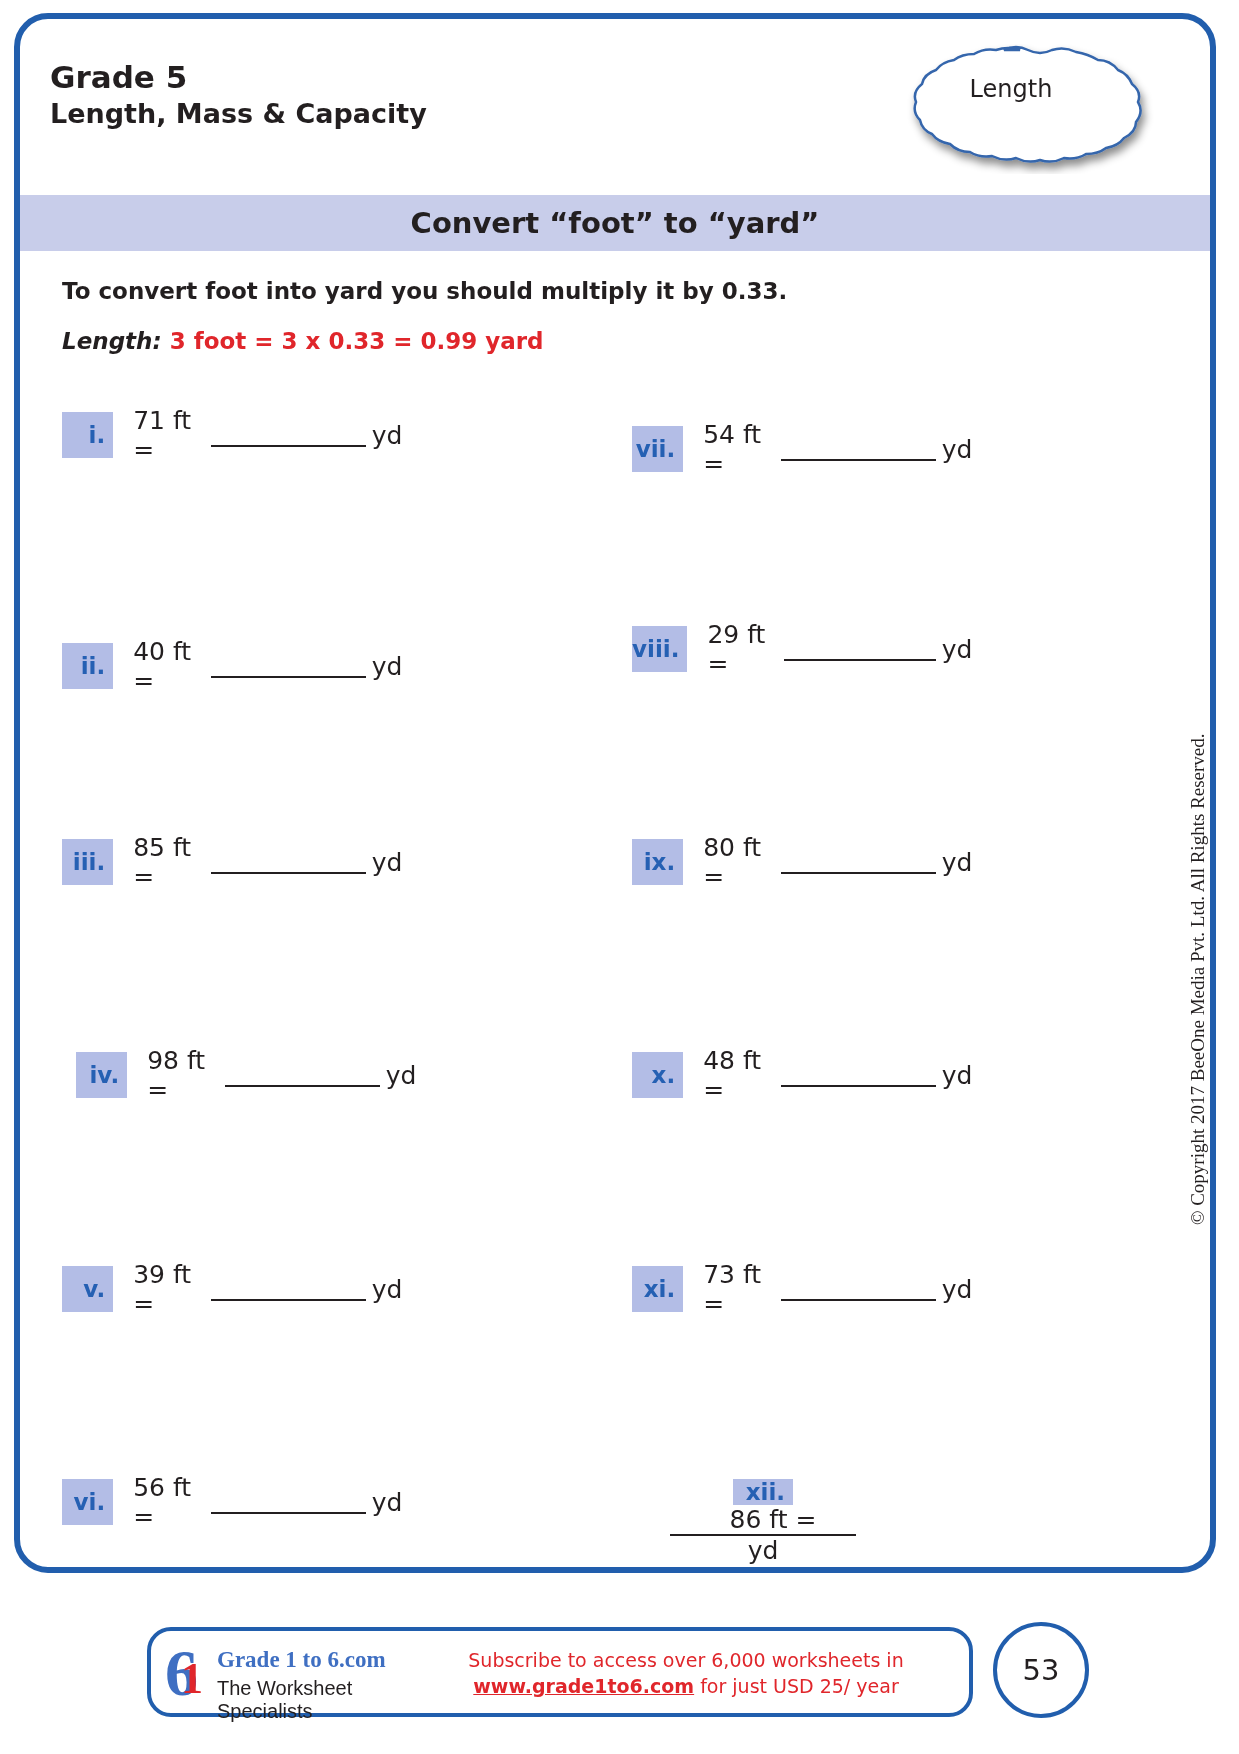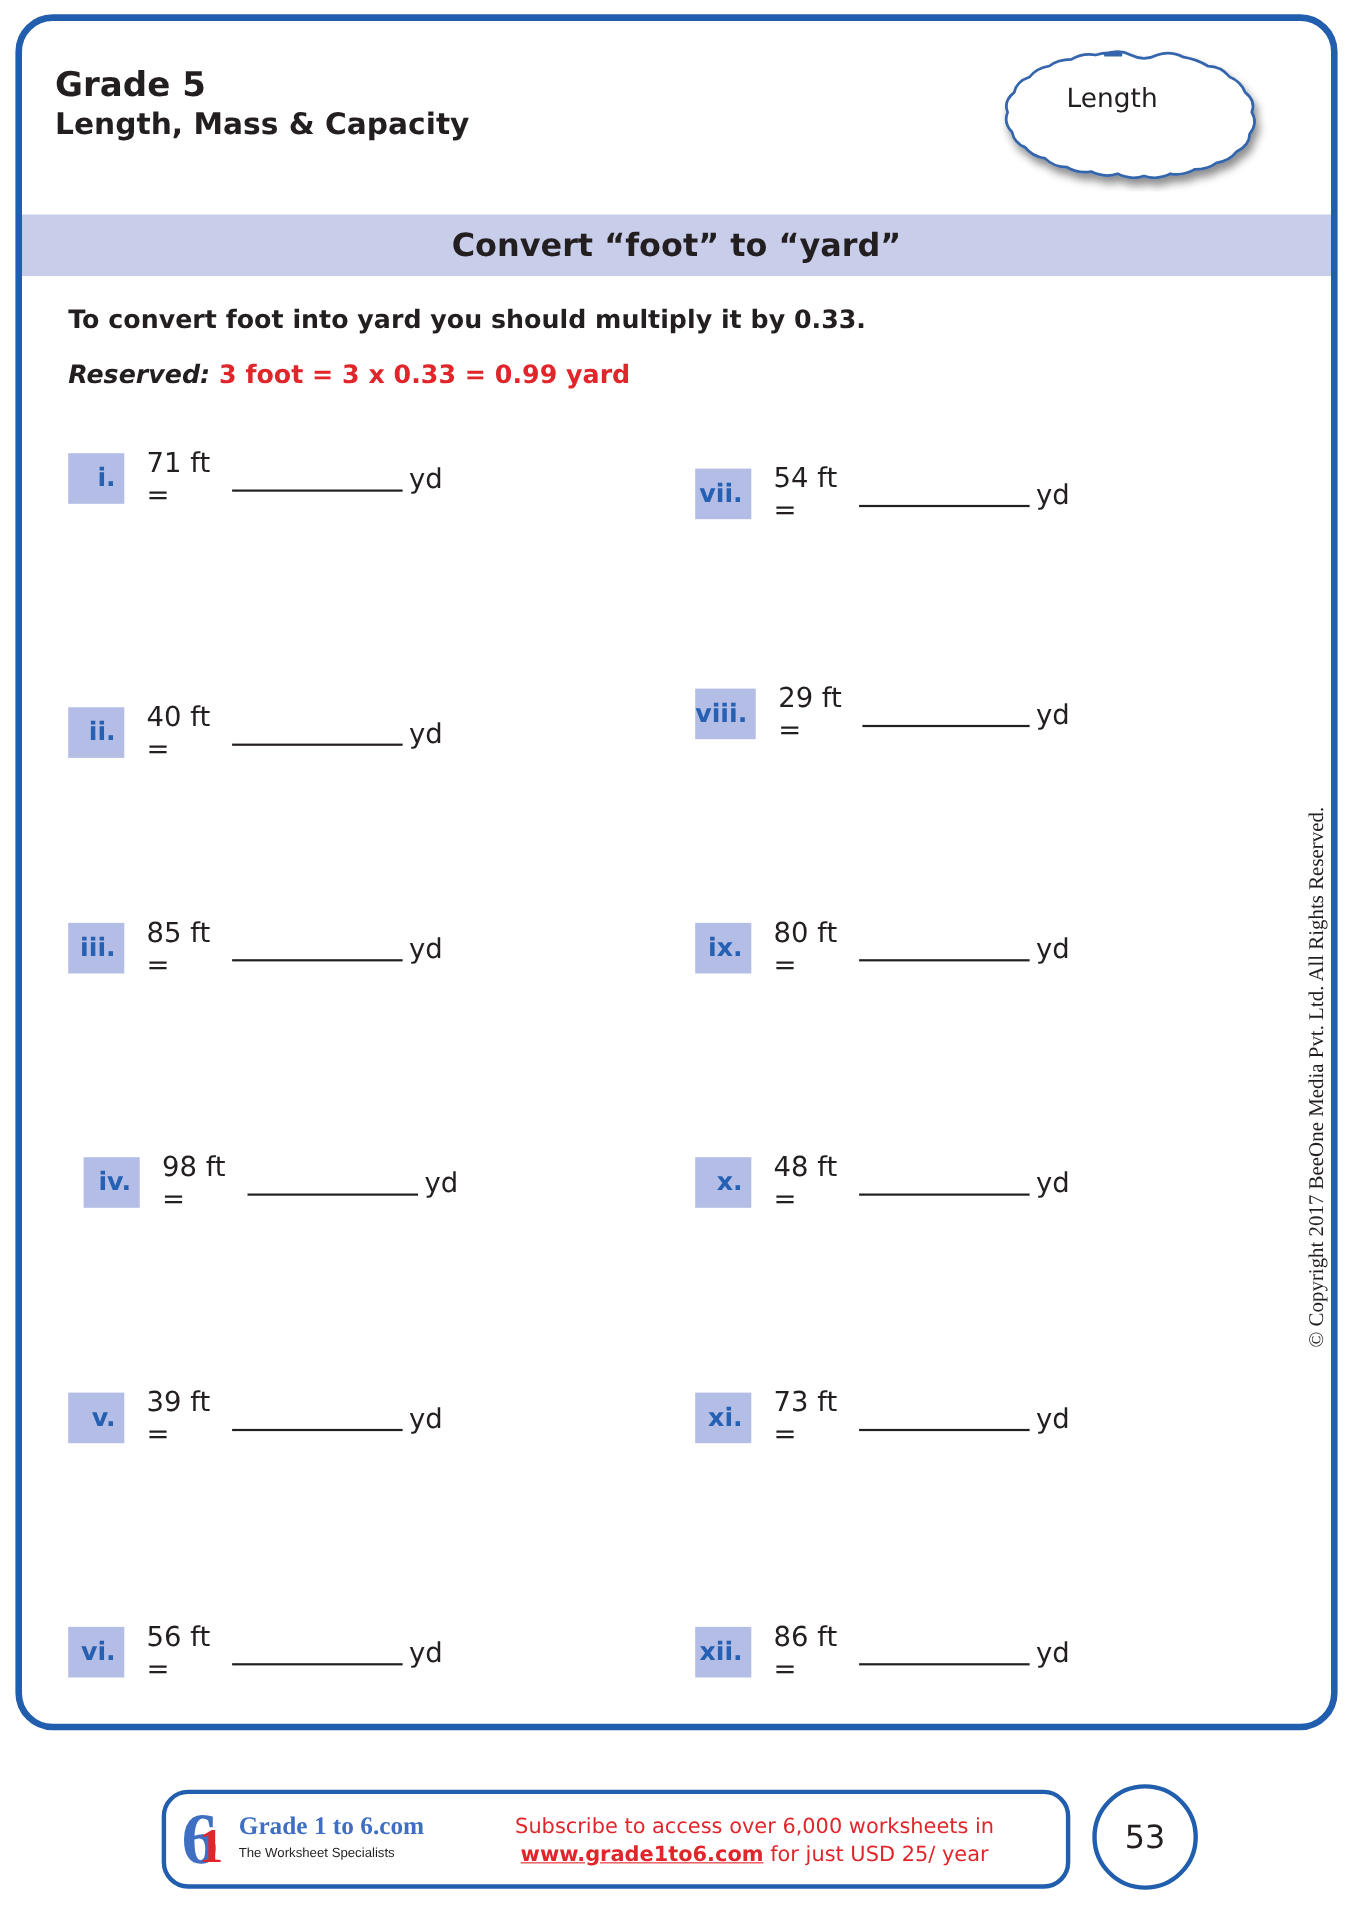--- a/index.html
+++ b/index.html
@@ -37,21 +37,21 @@
     .footer { position: absolute; left: 147px; top: 1627px; width: 826px; height: 90px;
               border: 4px solid #215ead; border-radius: 24px; box-sizing: border-box; }
     .logo { position: absolute; left: 14px; top: 12px; width: 240px; height: 66px; }
     .logo-six { position: absolute; left: 0; top: -8px; font-family: "Liberation Serif", serif;
                 font-size: 66px; color: #3f6fc2; font-weight: bold; }
     .logo-one { position: absolute; left: 16px; top: 10px; font-family: "Liberation Serif", serif;
                 font-size: 44px; color: #e0262b; font-weight: bold; }
     .logo-name { position: absolute; left: 52px; top: 4px; font-family: "Liberation Serif", serif;
                  font-size: 23px; font-weight: bold; color: #3f6fc2; }
     .logo-tag { position: absolute; left: 52px; top: 34px; font-family: "Liberation Sans", sans-serif;
-                font-size: 12px; color: #231f20; }
+                font-size: 20px; color: #231f20; }
     .promo { position: absolute; left: 300px; top: 16px; width: 470px; text-align: center;
              color: #e0262b; font-size: 19px; line-height: 26px; }
     .promo .link { font-weight: bold; text-decoration: underline; }
     .pagenum { position: absolute; left: 993px; top: 1622px; width: 96px; height: 96px;
                border: 4px solid #215ead; border-radius: 50%; box-sizing: border-box;
                display: flex; align-items: center; justify-content: center; font-size: 29px; }
   </style>
 </head>
 <body>
 
@@ -77,21 +77,21 @@
   </svg>
   <div class="badge-label">Length</div>
 </div>
 
 <div class="titlebar">
   <span>Convert “foot” to “yard”</span>
 </div>
 
 <div class="instr">To convert foot into yard you should multiply it by 0.33.</div>
 <div class="example">
-  <span class="lbl">Reserved:</span>
+  <span class="lbl">Length:</span>
   <span class="val">3 foot = 3 x 0.33 = 0.99 yard</span>
 </div>
 
 <div class="problems">
 
   <div class="prob" style="left:62px; top:412px;">
     <div class="num">i.</div>
     <span class="q">71 ft =</span>
     <span class="blank"></span>
     <span class="unit">yd</span>
@@ -150,21 +150,21 @@
     <span class="q">48 ft =</span>
     <span class="blank"></span>
     <span class="unit">yd</span>
   </div>
   <div class="prob" style="left:632px; top:1266px;">
     <div class="num">xi.</div>
     <span class="q">73 ft =</span>
     <span class="blank"></span>
     <span class="unit">yd</span>
   </div>
-  <div class="prob" style="left:632px; top:1479px;">
+  <div class="prob" style="left:664px; top:1479px;flex-direction:column;">
     <div class="num">xii.</div>
     <span class="q">86 ft =</span>
     <span class="blank"></span>
     <span class="unit">yd</span>
   </div>
 </div>
 
 <div class="copyright">© Copyright 2017 BeeOne Media Pvt. Ltd. All Rights Reserved.</div>
 
 <div class="footer">

